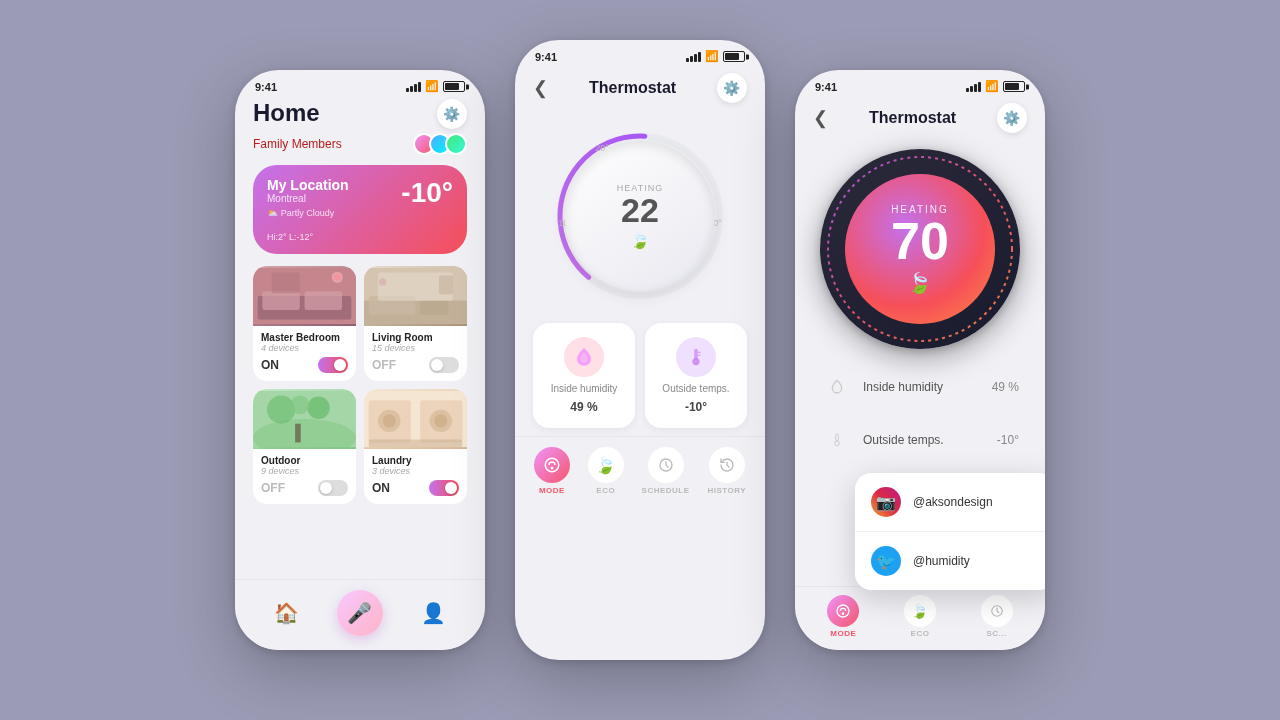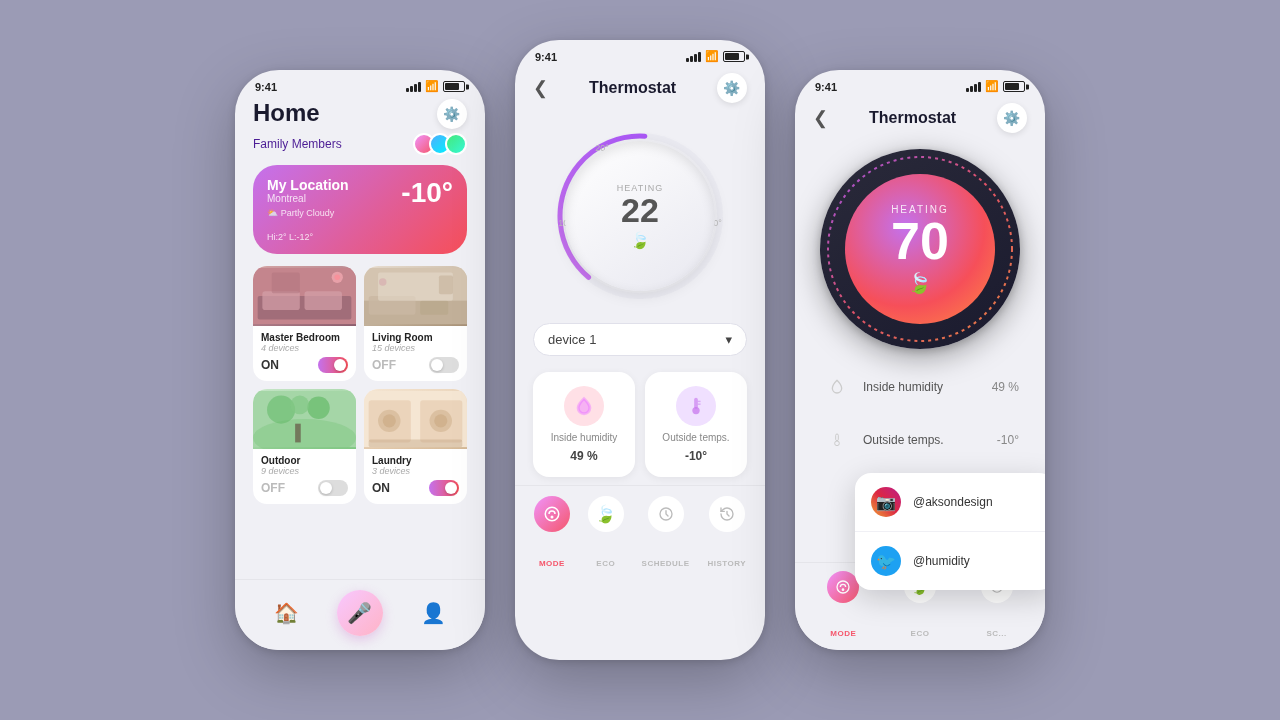--- a/index.html
+++ b/index.html
@@ -125,21 +125,21 @@
 
     .family-row {
       display: flex;
       justify-content: space-between;
       align-items: center;
       margin-bottom: 10px;
     }
 
     .family-label {
       font-size: 12px;
-      color: #4c1d95;
+      color: #b91c1c;
     }
 
     .avatars {
       display: flex;
     }
 
     .avatar-circle {
       width: 22px;
       height: 22px;
       border-radius: 50%;
@@ -497,21 +497,20 @@
       background: #fff;
       color: #bbb;
     }
 
     .tab-label {
       font-size: 8px;
       color: #bbb;
       font-weight: 600;
       letter-spacing: 0.5px;
       text-transform: uppercase;
-      margin-top: 24px;
     }
 
     .tab-label.active-label {
       color: #f5576c;
     }
 
     
     .right-content {
       padding: 0 18px;
     }
@@ -918,24 +917,20 @@
           <text x="170" y="105" font-size="9" fill="#bbb" text-anchor="middle">30°</text>
         </svg>
         <div class="dial-inner">
           <div class="dial-label">HEATING</div>
           <div class="dial-temp">22</div>
           <div class="leaf-icon">🍃</div>
         </div>
       </div>
     </div>
 
-    <div class="device-selector">
-      <span>device 1</span>
-      <span>▾</span>
-    </div>
 
     <div class="stats-row">
       <div class="stat-card">
         <div class="stat-icon pink">
           <svg width="22" height="22" viewBox="0 0 24 24" fill="none" xmlns="http://www.w3.org/2000/svg">
             <path d="M12 2C12 2 4 9 4 14a8 8 0 0016 0C20 9 12 2 12 2z" fill="#f093fb" opacity="0.6"></path>
             <path d="M12 5C12 5 6.5 10.5 6.5 14a5.5 5.5 0 0011 0C17.5 10.5 12 5 12 5z" stroke="#f093fb" stroke-width="1.5" fill="none"></path>
           </svg>
         </div>
         <div class="stat-name">Inside humidity</div>

